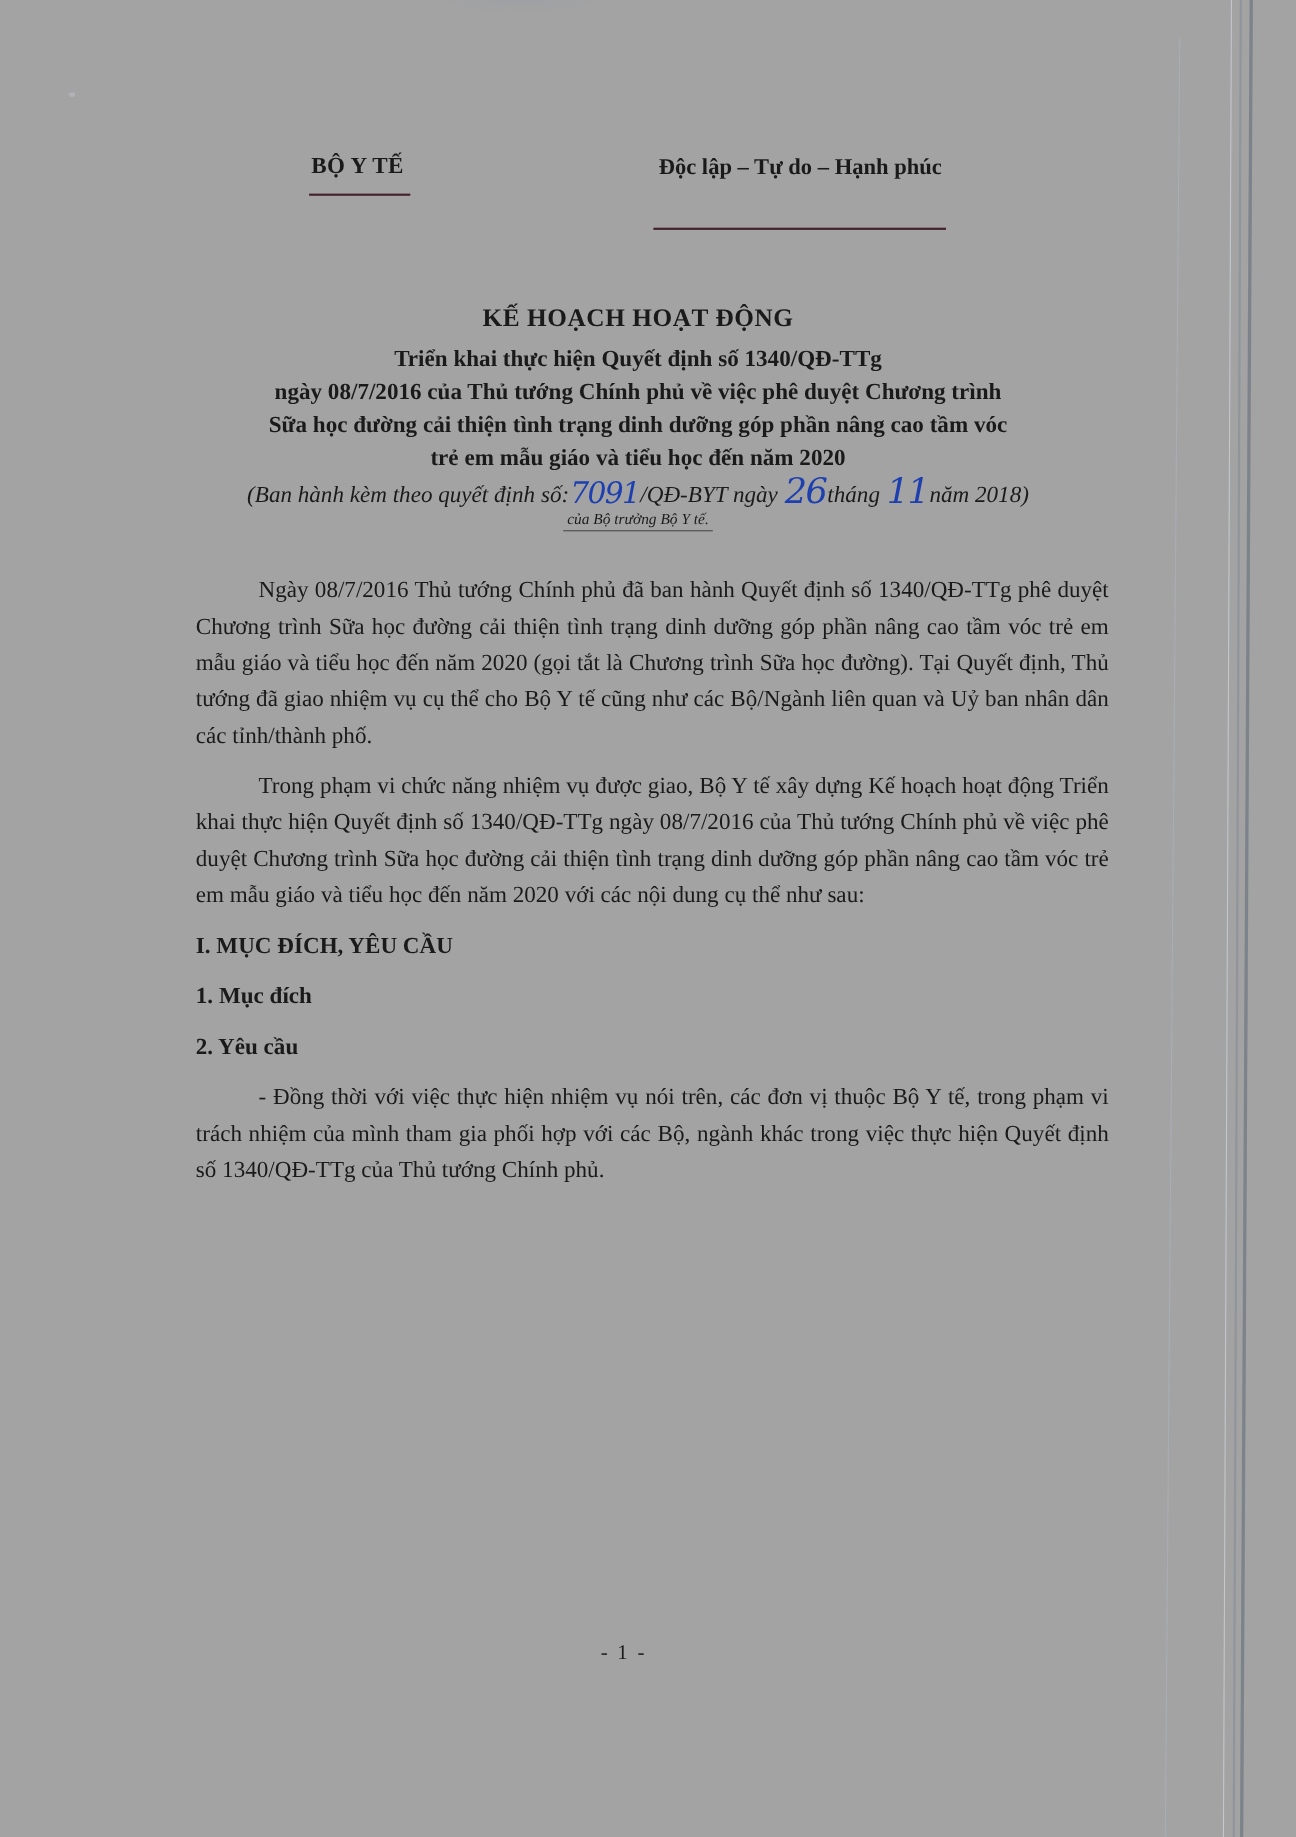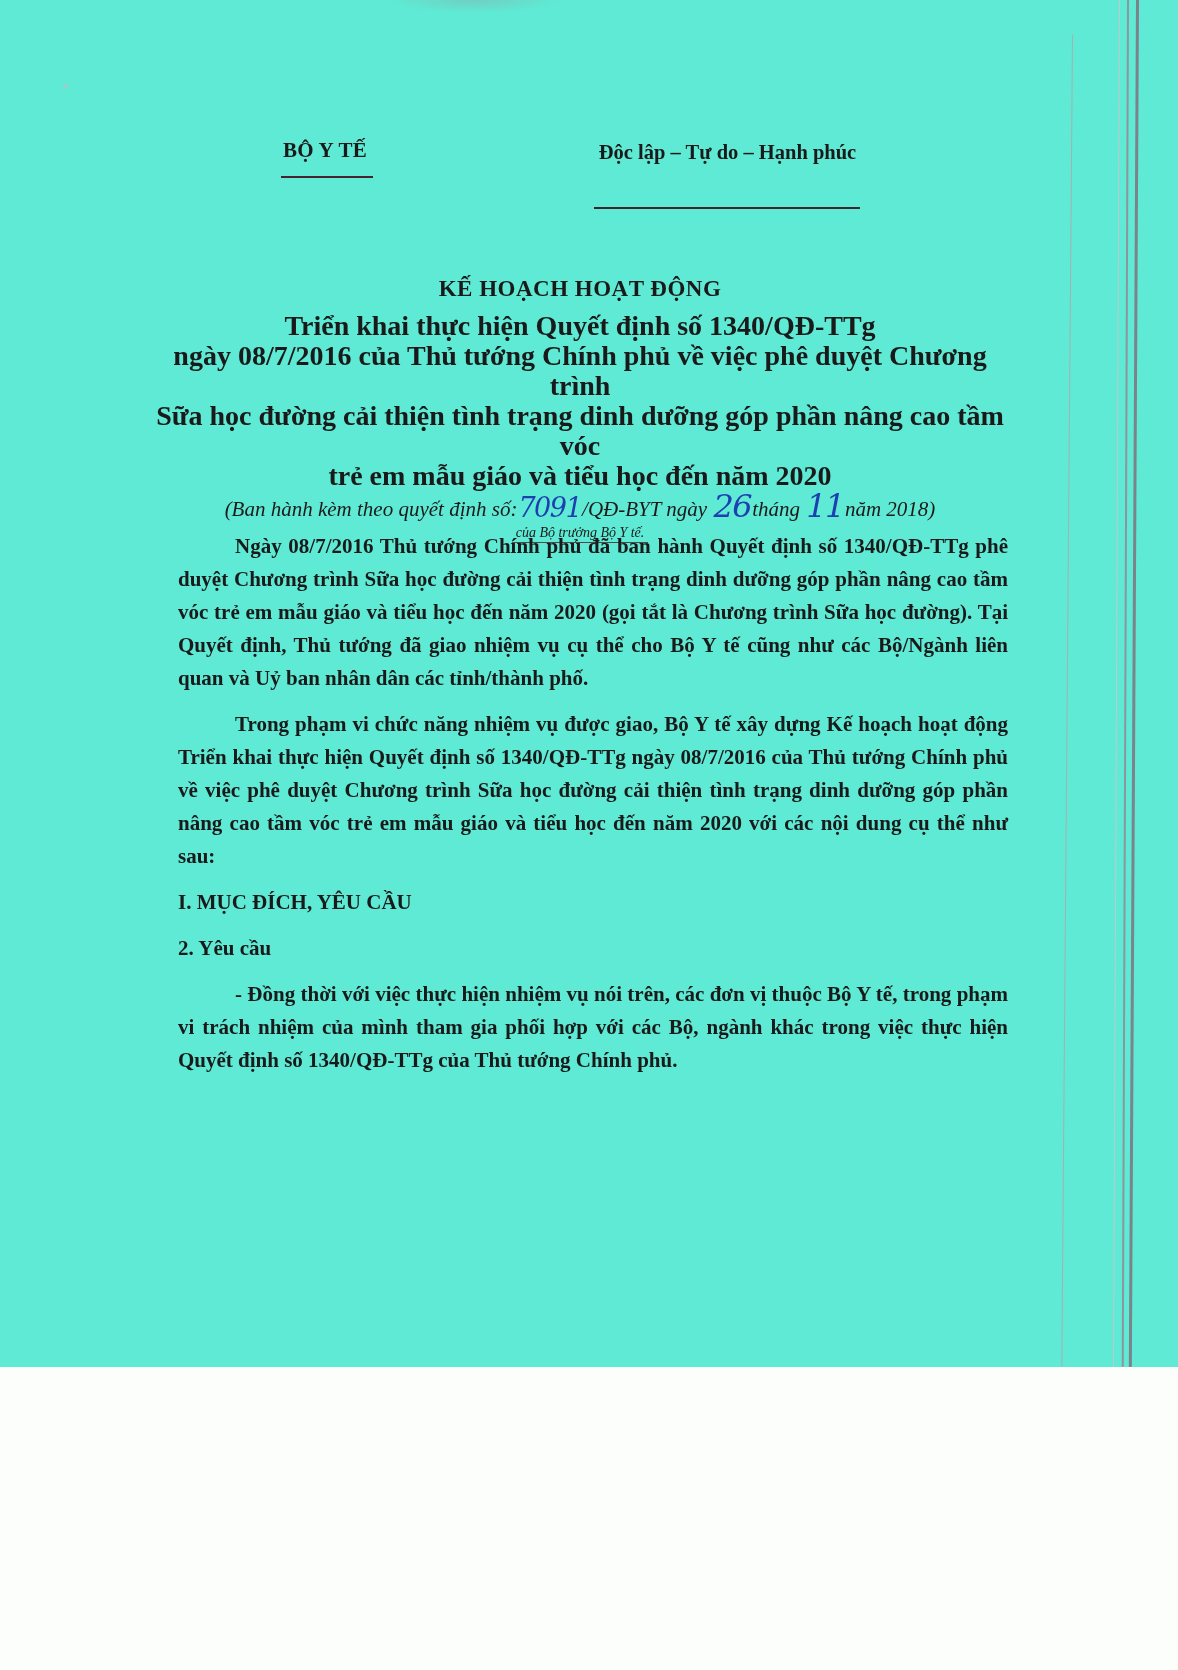--- a/index.html
+++ b/index.html
@@ -1,18 +1,18 @@
 <!DOCTYPE html>
 <html lang="vi"><head>
 <meta charset="utf-8">
 <style>
   html, body { margin:0; padding:0; background:#fbfefb; }
   .page {
-    position:relative; width:1178px; height:1367px; margin:0 auto;
-    background:#5eead4; overflow:hidden;
+    position:relative; width:1178px; height:1670px; margin:0 auto;
+    background:#a3a3a3; overflow:hidden;
     font-family:"Liberation Serif","DejaVu Serif",serif; color:#1a1a1a;
   }
   
   .header-left {
     position:absolute; top:138px; left:200px; width:250px; text-align:center;
     font-weight:bold; font-size:21px; letter-spacing:0.3px;
   }
   .header-left-rule {
     position:absolute; top:176px; left:281px; width:92px; height:2px; background:#45242e;
   }
@@ -20,36 +20,36 @@
     position:absolute; top:136px; left:475px; width:505px; text-align:center;
   }
   .nat-title { font-weight:bold; font-size:21px; letter-spacing:0.2px; }
   .nat-motto { font-weight:bold; font-size:20.5px; margin-top:5px; }
   .header-right-rule {
     position:absolute; top:207px; left:594px; width:266px; height:2px; background:#42222c;
   }
   
   .title-block { position:absolute; top:276px; left:150px; width:860px; text-align:center; }
   .t-main { font-size:23px; font-weight:bold; letter-spacing:0.5px; margin:0 0 9px 0; }
-  .t-sub  { font-size:28px; font-weight:bold; line-height:30px; margin:0; }
+  .t-sub  { font-size:21px; font-weight:bold; line-height:30px; margin:0; }
   .t-issued { font-size:21px; font-style:italic; line-height:30px; margin-top:3px; }
   .t-issued-by { font-size:14px; font-style:italic; margin-top:1px; }
   .t-issued-by .underlined { border-bottom:1.5px solid #4b4b4b; padding:0 4px 2px 4px; }
   .hand {
     font-family:"DejaVu Serif",serif; font-style:italic; font-weight:normal;
     color:#1d3fb0; font-size:27px; letter-spacing:-1.5px; line-height:0;
     position:relative; top:1px; padding:0 1px;
   }
   .hand.small { font-size:32px; }
   
   .body-text {
     position:absolute; top:520px; left:178px; width:830px;
     font-size:21px; line-height:33px; text-align:justify;
   }
-  .body-text p { margin:10px 0 13px 0; text-indent:57px;font-weight:bold; }
+  .body-text p { margin:0 0 13px 0; text-indent:57px; }
   .body-text .heading { font-weight:bold; text-indent:0; text-align:left; margin:3px 0 13px 0; }
   
   .page-number {
     position:absolute; top:1492px; left:0; width:1134px; text-align:center;
     font-size:19px; letter-spacing:2px;
   }
   
   .scan-line { position:absolute; transform-origin:top center; pointer-events:none; }
   .scan-line.l1 { top:35px;  left:1072px; height:1635px; width:1px;   background:#a9aeb4; transform:rotate(0.46deg); }
   .scan-line.l2 { top:0;     left:1119px; height:1670px; width:1px;   background:#c3c7cc; transform:rotate(0.25deg); }
@@ -93,19 +93,20 @@
     </div>
     <div class="t-issued-by">
       <span class="underlined">của Bộ trưởng Bộ Y tế.</span>
     </div>
   </div>
 
   <div class="body-text">
     <p>Ngày 08/7/2016 Thủ tướng Chính phủ đã ban hành Quyết định số 1340/QĐ-TTg phê duyệt Chương trình Sữa học đường cải thiện tình trạng dinh dưỡng góp phần nâng cao tầm vóc trẻ em mẫu giáo và tiểu học đến năm 2020 (gọi tắt là Chương trình Sữa học đường). Tại Quyết định, Thủ tướng đã giao nhiệm vụ cụ thể cho Bộ Y tế cũng như các Bộ/Ngành liên quan và Uỷ ban nhân dân các tỉnh/thành phố.</p>
     <p>Trong phạm vi chức năng nhiệm vụ được giao, Bộ Y tế xây dựng Kế hoạch hoạt động Triển khai thực hiện Quyết định số 1340/QĐ-TTg ngày 08/7/2016 của Thủ tướng Chính phủ về việc phê duyệt Chương trình Sữa học đường cải thiện tình trạng dinh dưỡng góp phần nâng cao tầm vóc trẻ em mẫu giáo và tiểu học đến năm 2020 với các nội dung cụ thể như sau:</p>
     <p class="heading">I. MỤC ĐÍCH, YÊU CẦU</p>
+    <p class="heading">1. Mục đích</p>
     <p class="heading">2. Yêu cầu</p>
     <p>- Đồng thời với việc thực hiện nhiệm vụ nói trên, các đơn vị thuộc Bộ Y tế, trong phạm vi trách nhiệm của mình tham gia phối hợp với các Bộ, ngành khác trong việc thực hiện Quyết định số 1340/QĐ-TTg của Thủ tướng Chính phủ.</p>
   </div>
 
   <div class="page-number">- 1 -</div>
 
 </div>
 
 </body></html>

